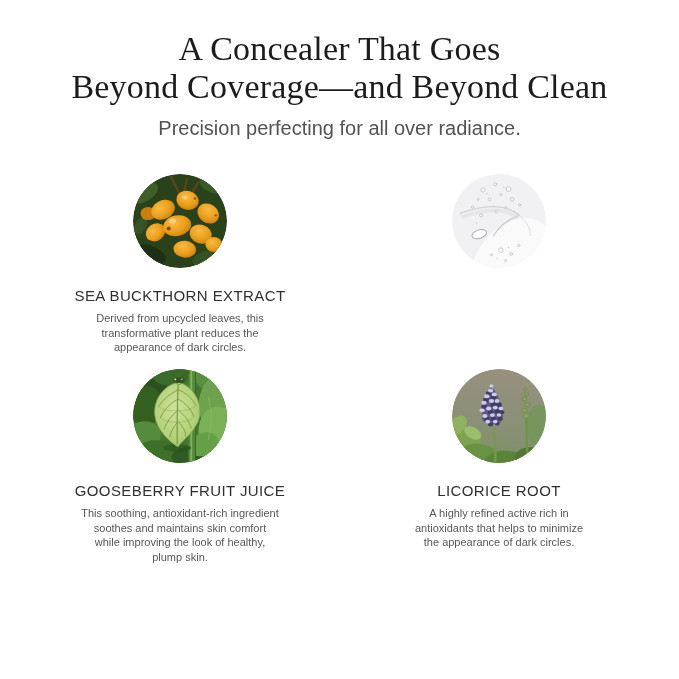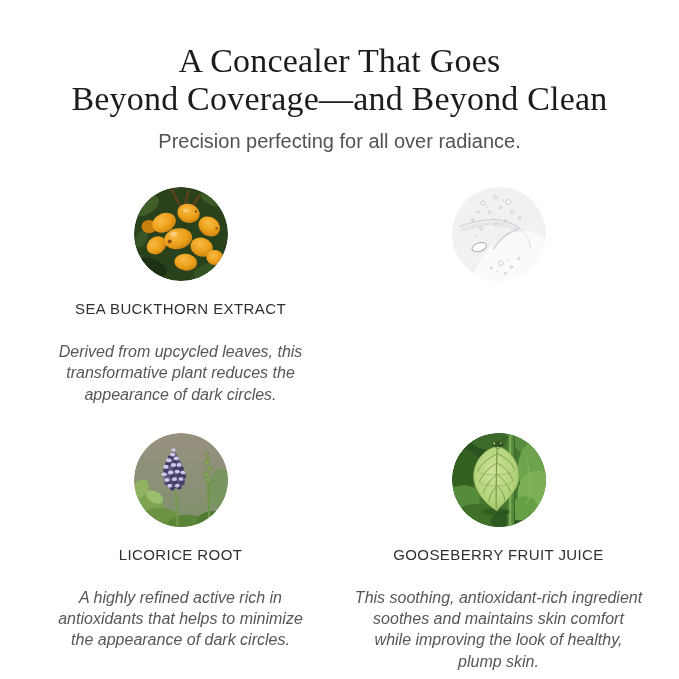--- a/index.html
+++ b/index.html
@@ -5,66 +5,66 @@
   html,body { margin:0; padding:0; background:#ffffff; }
   .canvas {
     position:relative;
     width:679px; height:679px;
     background:#ffffff;
     font-family:"Liberation Sans", sans-serif;
     overflow:hidden;
   }
   .header { text-align:center; padding-top:30px; }
   .title {
-    margin:12px;
+    margin:0;
     font-family:"Liberation Serif", serif;
     font-weight:400;
     font-size:34px;
     line-height:1.12;
     letter-spacing:0.2px;
     color:#1c1c1c;
     white-space:pre-line;
   }
   .subtitle {
     margin-top:11px;
     font-size:20px;
     color:#525252;
   }
   .grid {
     width:624px;
     margin:34px auto 0;
     display:grid;
     grid-template-columns:1fr 1fr;
     column-gap:12px;
     row-gap:28px;
+    gap:14px;
   }
   .card {
     display:flex; flex-direction:column; align-items:center;
     text-align:center;
   }
   .photo {
     width:94px; height:94px;
     border-radius:50%;
     overflow:hidden;
     flex:0 0 auto;
   }
   .photo svg { display:block; width:94px; height:94px; }
   .ing-name {
     margin-top:19px;
     font-size:15px;
     letter-spacing:0.4px;
     color:#303030;
   }
   .ing-desc {
-    margin-top:24px;
-    font-size:16px;
+    margin-top:7px;
+    font-size:11px;
     line-height:1.33;
     color:#575757;
     white-space:pre-line;
-    font-style:italic;
   }
 </style>
 </head>
 <body>
 
 <div class="canvas">
 
   <div class="header">
     <h1 class="title">A Concealer That Goes
 Beyond Coverage—and Beyond Clean</h1>
@@ -156,96 +156,20 @@
               <circle cx="37" cy="21" r="0.7"></circle>
                 <circle cx="55" cy="14" r="0.7"></circle>
               <circle cx="44" cy="34" r="0.7"></circle>
                 <circle cx="26" cy="52" r="0.7"></circle>
               <circle cx="60" cy="78" r="0.7"></circle>
                 <circle cx="48" cy="90" r="0.7"></circle>
             </g>
           </g>
         </svg>
       </div>
-    </div>
-
-    <div class="card">
-      <div class="photo">
-        <svg viewBox="0 0 100 100">
-          <defs>
-            <clipPath id="c3">
-                <circle cx="50" cy="50" r="50"></circle>
-              </clipPath>
-            <linearGradient id="licbg" x1="0" y1="0" x2="0" y2="1">
-              <stop offset="0%" stop-color="#97907f"></stop>
-              <stop offset="55%" stop-color="#8b9076"></stop>
-              <stop offset="100%" stop-color="#7d9168"></stop>
-            </linearGradient>
-          </defs>
-          <g clip-path="url(#c3)">
-            <rect width="100" height="100" fill="url(#licbg)"></rect>
-            <ellipse cx="93" cy="60" rx="14" ry="22" fill="#74975a" opacity="0.85"></ellipse>
-            <ellipse cx="12" cy="78" rx="20" ry="12" fill="#7ca450" transform="rotate(-20 12 78)"></ellipse>
-            <ellipse cx="30" cy="92" rx="22" ry="12" fill="#6a9243" transform="rotate(10 30 92)"></ellipse>
-            <ellipse cx="55" cy="97" rx="20" ry="10" fill="#5b8439" transform="rotate(-5 55 97)"></ellipse>
-            <ellipse cx="85" cy="93" rx="18" ry="10" fill="#4f7a33"></ellipse>
-            <ellipse cx="6" cy="60" rx="12" ry="8" fill="#8fb261" transform="rotate(-50 6 60)"></ellipse>
-            <ellipse cx="22" cy="68" rx="10" ry="6" fill="#9abe6e" transform="rotate(30 22 68)"></ellipse>
-            <path d="M80 100 C80 80 79 65 79 52" stroke="#6d9547" stroke-width="2.5" fill="none"></path>
-            <g fill="#85a757" stroke="#5e8139" stroke-width="0.5">
-              <ellipse cx="79" cy="50" rx="3.4" ry="2.4"></ellipse>
-                <ellipse cx="77" cy="44" rx="3.1" ry="2.2"></ellipse>
-              <ellipse cx="80" cy="38" rx="2.9" ry="2.1"></ellipse>
-                <ellipse cx="77" cy="32" rx="2.6" ry="2"></ellipse>
-              <ellipse cx="79" cy="27" rx="2.2" ry="1.8"></ellipse>
-                <ellipse cx="78" cy="22" rx="1.7" ry="1.5"></ellipse>
-            </g>
-            <path d="M46 100 C47 88 45 75 44 62" stroke="#75994c" stroke-width="2.5" fill="none"></path>
-            <path d="M41 20 C34 30 31 42 32 54 C36 60 50 60 54 54 C55 42 50 30 45 22 Z" fill="#585381" opacity="0.9"></path>
-            <g fill="#403d66">
-              <ellipse cx="39" cy="26" rx="3" ry="2.3"></ellipse>
-                <ellipse cx="44" cy="30" rx="3" ry="2.3"></ellipse>
-              <ellipse cx="36" cy="33" rx="3" ry="2.3"></ellipse>
-                <ellipse cx="44" cy="38" rx="3" ry="2.3"></ellipse>
-              <ellipse cx="50" cy="38" rx="3" ry="2.3"></ellipse>
-                <ellipse cx="34" cy="40" rx="3" ry="2.3"></ellipse>
-              <ellipse cx="41" cy="46" rx="3" ry="2.3"></ellipse>
-                <ellipse cx="48" cy="45" rx="3" ry="2.3"></ellipse>
-              <ellipse cx="53" cy="46" rx="2.6" ry="2.1"></ellipse>
-                <ellipse cx="37" cy="53" rx="3" ry="2.3"></ellipse>
-              <ellipse cx="44" cy="53" rx="3" ry="2.3"></ellipse>
-                <ellipse cx="51" cy="53" rx="2.7" ry="2.1"></ellipse>
-              <ellipse cx="41" cy="59" rx="2.7" ry="2.1"></ellipse>
-                <ellipse cx="48" cy="58" rx="2.7" ry="2.1"></ellipse>
-            </g>
-            <g fill="#cfc8ec">
-              <ellipse cx="42" cy="18" rx="2.2" ry="1.8"></ellipse>
-                <ellipse cx="41" cy="23" rx="2.8" ry="2.1"></ellipse>
-              <ellipse cx="37" cy="29" rx="2.8" ry="2.1"></ellipse>
-                <ellipse cx="45" cy="27" rx="2.8" ry="2.1"></ellipse>
-              <ellipse cx="34" cy="36" rx="2.8" ry="2.1"></ellipse>
-                <ellipse cx="42" cy="34" rx="2.8" ry="2.1"></ellipse>
-              <ellipse cx="48" cy="34" rx="2.6" ry="2"></ellipse>
-                <ellipse cx="32" cy="44" rx="2.8" ry="2.1"></ellipse>
-              <ellipse cx="39" cy="42" rx="2.8" ry="2.1"></ellipse>
-                <ellipse cx="46" cy="41" rx="2.6" ry="2"></ellipse>
-              <ellipse cx="52" cy="42" rx="2.4" ry="1.9"></ellipse>
-                <ellipse cx="35" cy="50" rx="2.8" ry="2.1"></ellipse>
-              <ellipse cx="43" cy="49" rx="2.6" ry="2"></ellipse>
-                <ellipse cx="50" cy="49" rx="2.4" ry="1.9"></ellipse>
-              <ellipse cx="38" cy="56" rx="2.5" ry="2"></ellipse>
-                <ellipse cx="46" cy="56" rx="2.4" ry="1.9"></ellipse>
-            </g>
-          </g>
-        </svg>
-      </div>
-      <div class="ing-name">LICORICE ROOT</div>
-      <div class="ing-desc">A highly refined active rich in
-antioxidants that helps to minimize
-the appearance of dark circles.</div>
     </div>
 
     <div class="card">
       <div class="photo">
         <svg viewBox="0 0 100 100">
           <defs>
             <clipPath id="c4">
                 <circle cx="50" cy="50" r="50"></circle>
               </clipPath>
             <radialGradient id="husk" cx="45%" cy="40%" r="75%">
@@ -295,14 +219,90 @@
           </g>
         </svg>
       </div>
       <div class="ing-name">GOOSEBERRY FRUIT JUICE</div>
       <div class="ing-desc">This soothing, antioxidant-rich ingredient
 soothes and maintains skin comfort
 while improving the look of healthy,
 plump skin.</div>
     </div>
 
+    <div class="card">
+      <div class="photo">
+        <svg viewBox="0 0 100 100">
+          <defs>
+            <clipPath id="c3">
+                <circle cx="50" cy="50" r="50"></circle>
+              </clipPath>
+            <linearGradient id="licbg" x1="0" y1="0" x2="0" y2="1">
+              <stop offset="0%" stop-color="#97907f"></stop>
+              <stop offset="55%" stop-color="#8b9076"></stop>
+              <stop offset="100%" stop-color="#7d9168"></stop>
+            </linearGradient>
+          </defs>
+          <g clip-path="url(#c3)">
+            <rect width="100" height="100" fill="url(#licbg)"></rect>
+            <ellipse cx="93" cy="60" rx="14" ry="22" fill="#74975a" opacity="0.85"></ellipse>
+            <ellipse cx="12" cy="78" rx="20" ry="12" fill="#7ca450" transform="rotate(-20 12 78)"></ellipse>
+            <ellipse cx="30" cy="92" rx="22" ry="12" fill="#6a9243" transform="rotate(10 30 92)"></ellipse>
+            <ellipse cx="55" cy="97" rx="20" ry="10" fill="#5b8439" transform="rotate(-5 55 97)"></ellipse>
+            <ellipse cx="85" cy="93" rx="18" ry="10" fill="#4f7a33"></ellipse>
+            <ellipse cx="6" cy="60" rx="12" ry="8" fill="#8fb261" transform="rotate(-50 6 60)"></ellipse>
+            <ellipse cx="22" cy="68" rx="10" ry="6" fill="#9abe6e" transform="rotate(30 22 68)"></ellipse>
+            <path d="M80 100 C80 80 79 65 79 52" stroke="#6d9547" stroke-width="2.5" fill="none"></path>
+            <g fill="#85a757" stroke="#5e8139" stroke-width="0.5">
+              <ellipse cx="79" cy="50" rx="3.4" ry="2.4"></ellipse>
+                <ellipse cx="77" cy="44" rx="3.1" ry="2.2"></ellipse>
+              <ellipse cx="80" cy="38" rx="2.9" ry="2.1"></ellipse>
+                <ellipse cx="77" cy="32" rx="2.6" ry="2"></ellipse>
+              <ellipse cx="79" cy="27" rx="2.2" ry="1.8"></ellipse>
+                <ellipse cx="78" cy="22" rx="1.7" ry="1.5"></ellipse>
+            </g>
+            <path d="M46 100 C47 88 45 75 44 62" stroke="#75994c" stroke-width="2.5" fill="none"></path>
+            <path d="M41 20 C34 30 31 42 32 54 C36 60 50 60 54 54 C55 42 50 30 45 22 Z" fill="#585381" opacity="0.9"></path>
+            <g fill="#403d66">
+              <ellipse cx="39" cy="26" rx="3" ry="2.3"></ellipse>
+                <ellipse cx="44" cy="30" rx="3" ry="2.3"></ellipse>
+              <ellipse cx="36" cy="33" rx="3" ry="2.3"></ellipse>
+                <ellipse cx="44" cy="38" rx="3" ry="2.3"></ellipse>
+              <ellipse cx="50" cy="38" rx="3" ry="2.3"></ellipse>
+                <ellipse cx="34" cy="40" rx="3" ry="2.3"></ellipse>
+              <ellipse cx="41" cy="46" rx="3" ry="2.3"></ellipse>
+                <ellipse cx="48" cy="45" rx="3" ry="2.3"></ellipse>
+              <ellipse cx="53" cy="46" rx="2.6" ry="2.1"></ellipse>
+                <ellipse cx="37" cy="53" rx="3" ry="2.3"></ellipse>
+              <ellipse cx="44" cy="53" rx="3" ry="2.3"></ellipse>
+                <ellipse cx="51" cy="53" rx="2.7" ry="2.1"></ellipse>
+              <ellipse cx="41" cy="59" rx="2.7" ry="2.1"></ellipse>
+                <ellipse cx="48" cy="58" rx="2.7" ry="2.1"></ellipse>
+            </g>
+            <g fill="#cfc8ec">
+              <ellipse cx="42" cy="18" rx="2.2" ry="1.8"></ellipse>
+                <ellipse cx="41" cy="23" rx="2.8" ry="2.1"></ellipse>
+              <ellipse cx="37" cy="29" rx="2.8" ry="2.1"></ellipse>
+                <ellipse cx="45" cy="27" rx="2.8" ry="2.1"></ellipse>
+              <ellipse cx="34" cy="36" rx="2.8" ry="2.1"></ellipse>
+                <ellipse cx="42" cy="34" rx="2.8" ry="2.1"></ellipse>
+              <ellipse cx="48" cy="34" rx="2.6" ry="2"></ellipse>
+                <ellipse cx="32" cy="44" rx="2.8" ry="2.1"></ellipse>
+              <ellipse cx="39" cy="42" rx="2.8" ry="2.1"></ellipse>
+                <ellipse cx="46" cy="41" rx="2.6" ry="2"></ellipse>
+              <ellipse cx="52" cy="42" rx="2.4" ry="1.9"></ellipse>
+                <ellipse cx="35" cy="50" rx="2.8" ry="2.1"></ellipse>
+              <ellipse cx="43" cy="49" rx="2.6" ry="2"></ellipse>
+                <ellipse cx="50" cy="49" rx="2.4" ry="1.9"></ellipse>
+              <ellipse cx="38" cy="56" rx="2.5" ry="2"></ellipse>
+                <ellipse cx="46" cy="56" rx="2.4" ry="1.9"></ellipse>
+            </g>
+          </g>
+        </svg>
+      </div>
+      <div class="ing-name">LICORICE ROOT</div>
+      <div class="ing-desc">A highly refined active rich in
+antioxidants that helps to minimize
+the appearance of dark circles.</div>
+    </div>
+
   </div>
 </div>
 
 </body></html>

